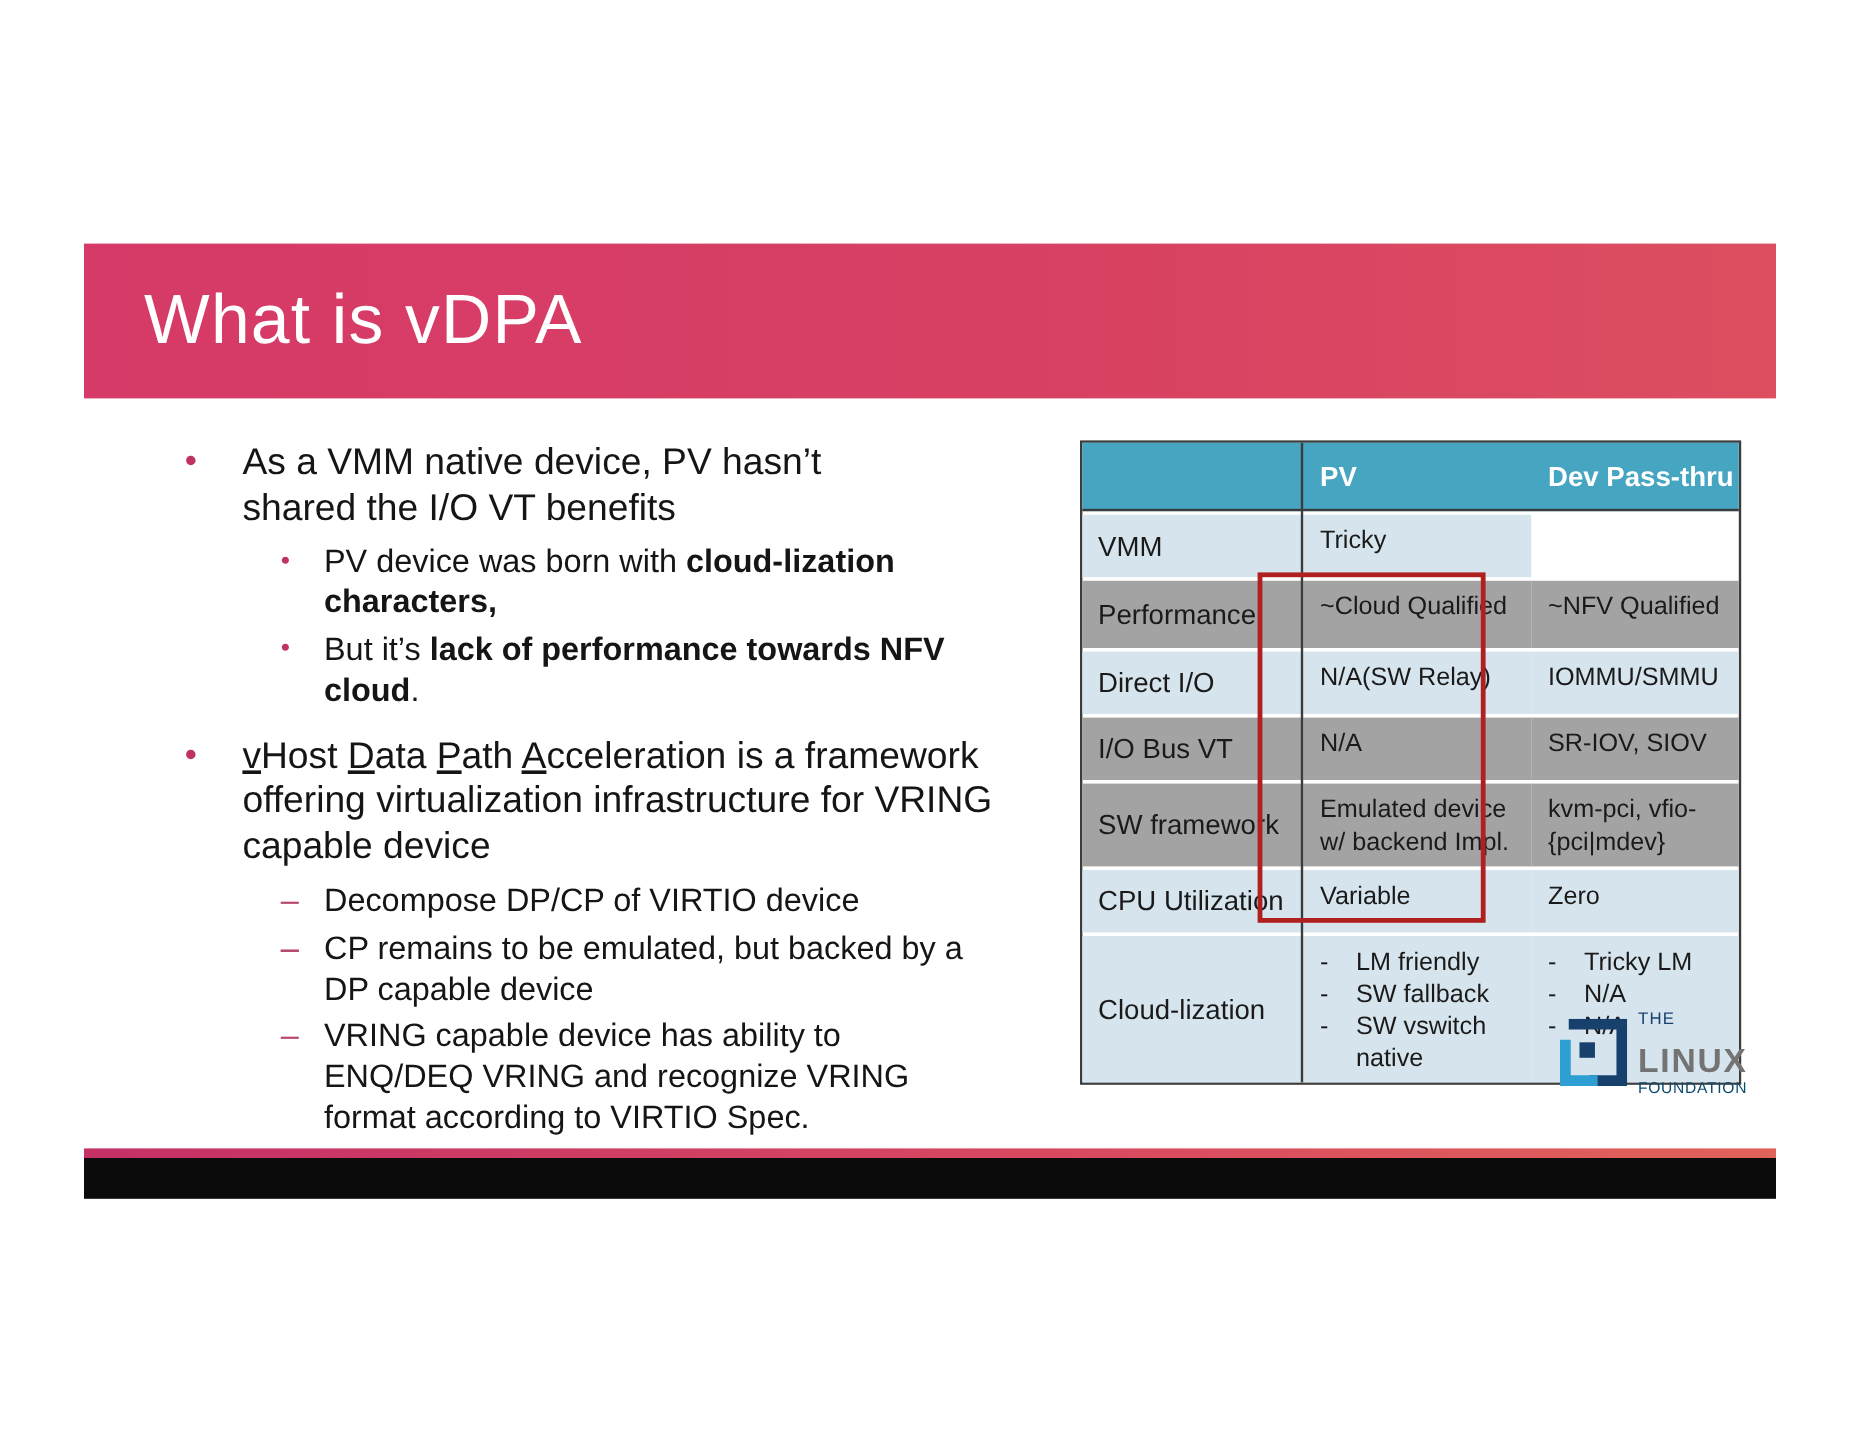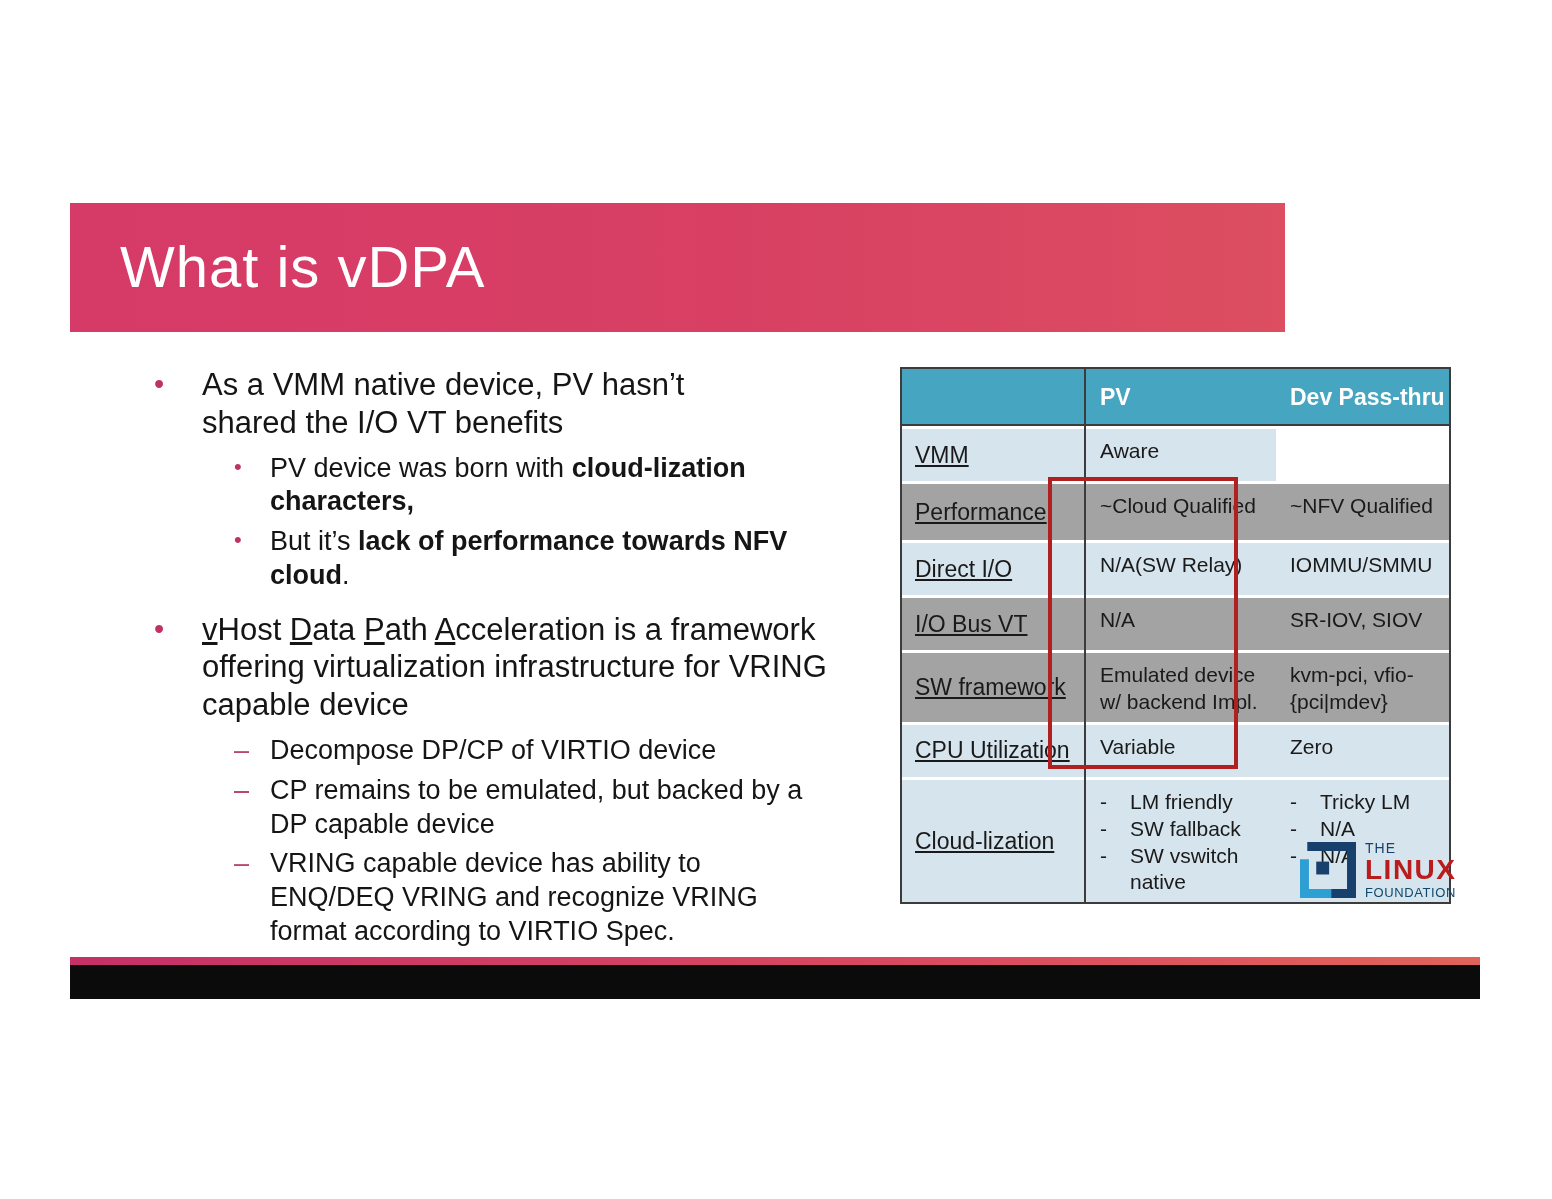--- a/index.html
+++ b/index.html
@@ -3,21 +3,21 @@
 <meta charset="utf-8">
 <style>
   html,body { margin:0; padding:0; background:#ffffff; }
   .slide {
     position:relative; width:1552px; height:1199px; background:#ffffff;
     font-family:"Liberation Sans", sans-serif; overflow:hidden; color:#111;
   }
 
   
   .title-bar {
-    position:absolute; left:70px; top:203px; width:1215px; height:129px;
+    position:absolute; left:70px; top:203px; width:1410px; height:129px;
     background:linear-gradient(90deg,#d63a68 0%,#d84063 55%,#dc4e60 100%);
   }
   .title-bar .title {
     position:absolute; left:50px; top:30px; font-size:58px; color:#ffffff;
     letter-spacing:1px; white-space:nowrap;
   }
 
   
   .content { position:absolute; left:140px; top:366px; }
   .li { position:relative; color:#151515; }
@@ -39,21 +39,21 @@
 
   
   .cmp-table {
     position:absolute; left:900px; top:367px; width:551px;
     border:2px solid #3c3c3c; background:#ffffff; box-sizing:border-box;
   }
   .vline { position:absolute; left:182px; top:0; bottom:0; width:2px; background:#3c3c3c; }
   .t-head { display:flex; height:57px; background:#46a5c1; border-bottom:2px solid #3c3c3c; box-sizing:border-box; }
   .t-head .cell { color:#ffffff; font-weight:bold; font-size:23px; padding:15px 0 0 14px; box-sizing:border-box; }
   .t-row { display:flex; margin-top:3px; }
-  .c1 { width:184px; box-sizing:border-box;text-decoration:underline; }
+  .c1 { width:184px; box-sizing:border-box; }
   .c2 { width:190px; box-sizing:border-box; }
   .c3 { width:173px; box-sizing:border-box; }
   .t-row .c1 { display:flex; align-items:center; padding-left:13px; font-size:23px; color:#1a1a1a; }
   .t-row .c2, .t-row .c3 { padding:9px 6px 6px 14px; font-size:21px; line-height:1.28; color:#1a1a1a; }
   .row-dark  .c1, .row-dark  .c2, .row-dark  .c3 { background:#d6e4ed; }
   .row-light .c1, .row-light .c2, .row-light .c3 { background:#a3a3a3; }
   .h52  { min-height:52px; }
   .h56  { min-height:56px; }
   .h112 { min-height:112px; }
   .mini { display:flex; }
@@ -61,21 +61,21 @@
   .red-box {
     position:absolute; left:1048px; top:477px; width:190px; height:292px;
     border:4px solid #b02020; box-sizing:border-box; pointer-events:none;
   }
 
   
   .logo { position:absolute; left:1300px; top:841px; display:flex; align-items:center; }
   .logo-mark { width:56px; height:56px; flex:none; }
   .logo-text { margin-left:9px; line-height:1; }
   .logo-the { font-size:14px; color:#17406d; letter-spacing:1px; }
-  .logo-linux { font-size:28px; font-weight:bold; color:#b91c1c; letter-spacing:1.5px; margin-top:1px; }
+  .logo-linux { font-size:28px; font-weight:bold; color:#737373; letter-spacing:1.5px; margin-top:15px; }
   .logo-foundation { font-size:13px; color:#0c4a6e; letter-spacing:0.6px; margin-top:2px; }
 
   
   .footer-pink {
     position:absolute; left:70px; top:957px; width:1410px; height:8px;
     background:linear-gradient(90deg,#c53067 0%,#d94a60 60%,#e0635a 100%);
   }
   .footer-black { position:absolute; left:70px; top:965px; width:1410px; height:34px; background:#0b0b0b; }
 </style>
 </head>
@@ -130,21 +130,21 @@
     <div class="vline"></div>
 
     <div class="t-head">
       <div class="cell c1"></div>
       <div class="cell c2">PV</div>
       <div class="cell c3">Dev Pass-thru</div>
     </div>
 
     <div class="t-row row-dark">
       <div class="c1 h52">VMM</div>
-      <div class="c2 h52">Aware</div>
+      <div class="c2 h52">Tricky</div>
     </div>
 
     <div class="t-row row-light">
       <div class="c1 h56">Performance</div>
       <div class="c2 h56">~Cloud Qualified</div>
       <div class="c3 h56">~NFV Qualified</div>
     </div>
 
     <div class="t-row row-dark">
       <div class="c1 h52">Direct I/O</div>

